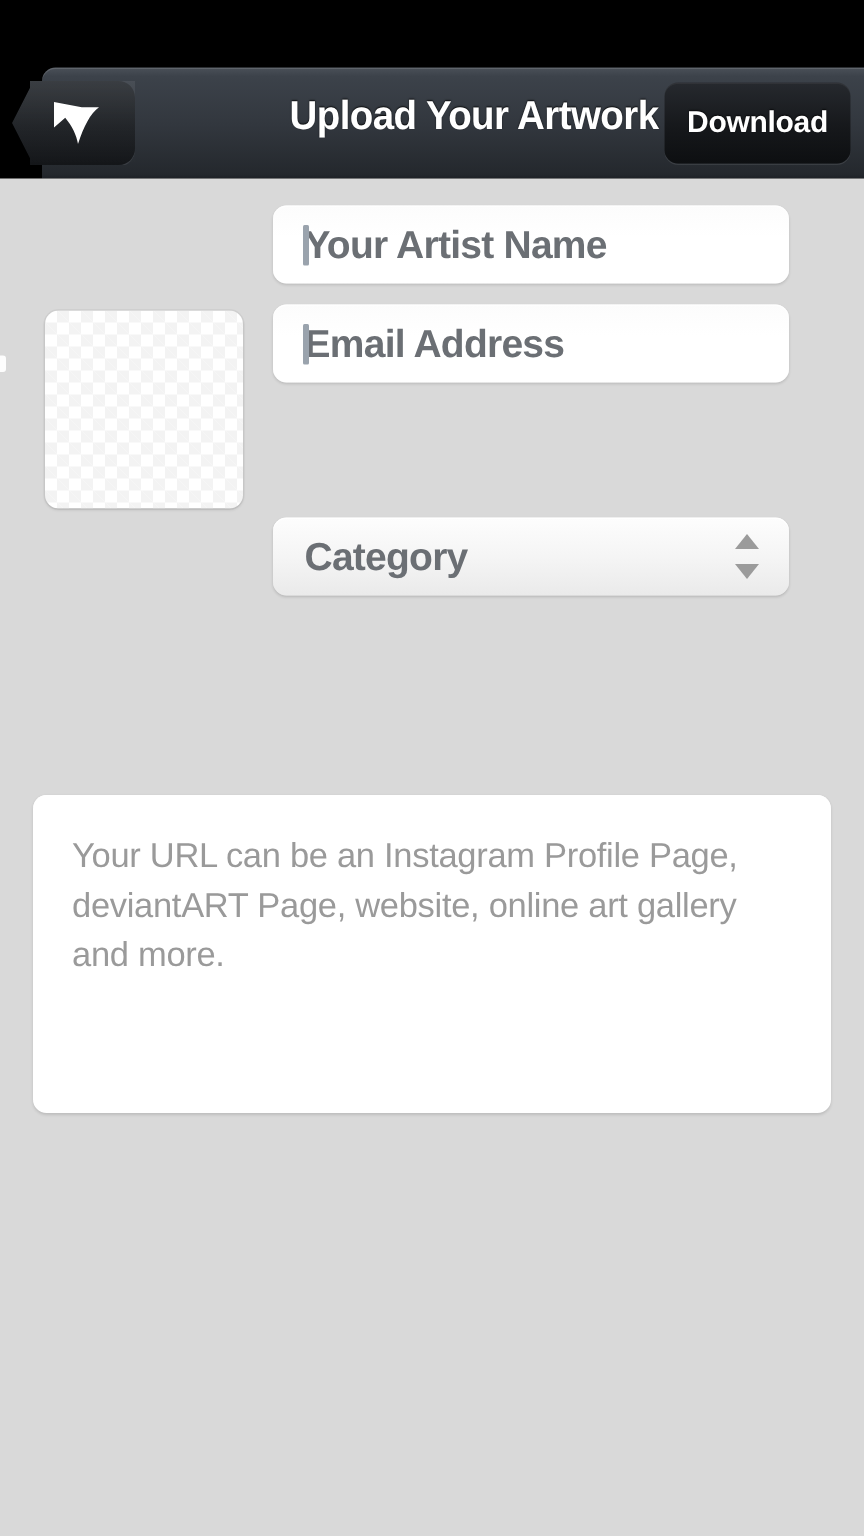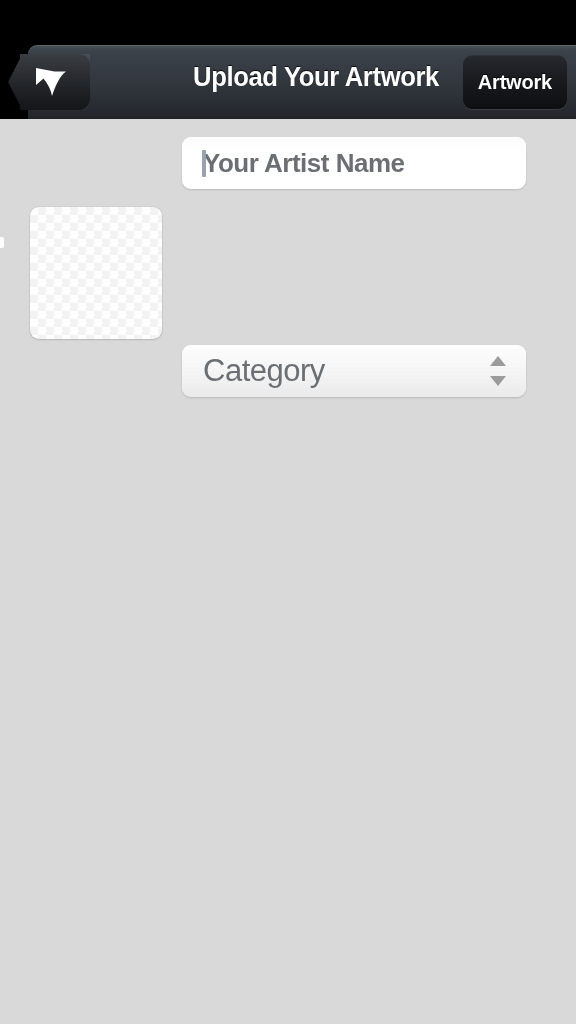--- a/index.html
+++ b/index.html
@@ -181,22 +181,22 @@
     height: 52px;
     background: linear-gradient(to bottom, #fdfdfd 0%, #f5f5f5 50%, #eaeaea 100%);
     border-radius: 9px;
     box-shadow: 0 1px 2px rgba(0,0,0,0.16), inset 0 1px 0 rgba(255,255,255,0.95);
     display: flex;
     align-items: center;
     justify-content: space-between;
     padding: 0 20px 0 21px;
   }
   #category-value {
-    font-size: 31px;
-    font-weight: normal;
+    font-size: 26px;
+    font-weight: bold;
     color: #6b6f74;
     letter-spacing: -0.5px;
   }
   #category-stepper-icon {
     width: 17px;
     height: 30px;
     display: flex;
     flex-direction: column;
     justify-content: space-between;
     align-items: center;
@@ -273,39 +273,46 @@
   <div id="navbar-title">Upload Your Artwork</div>
 </div>
 
 <div id="back-button">
   <svg id="back-arrow-icon" viewBox="0 0 34 32">
     <path d="M2 2 L2 19 L9.5 12.5 C14 18 17 24 18 30 C22 18 26 10 32 5.5 L20.5 5.5 Z" fill="#ffffff"></path>
   </svg>
 </div>
 
 <div id="download-button">
-  <span id="download-label">Artwork</span>
+  <span id="download-label">Download</span>
 </div>
 
 <div id="content">
 
   <div id="edge-sliver"></div>
 
   <div id="artwork-thumbnail"></div>
 
   <div class="field" id="field-artist-name">
     <div class="caret"></div>
     <span class="field-placeholder">Your Artist Name</span>
   </div>
 
+  <div class="field" id="field-email">
+    <div class="caret"></div>
+    <span class="field-placeholder">Email Address</span>
+  </div>
 
 
   <div id="field-category">
     <span id="category-value">Category</span>
     <span id="category-stepper-icon">
       <span class="stepper-arrow-up"></span>
       <span class="stepper-arrow-down"></span>
     </span>
   </div>
 
+  <div id="help-textarea">
+    <div id="help-text">Your URL can be an Instagram Profile Page, deviantART Page, website, online art gallery and more.</div>
+  </div>
 
 
 </div>
 
 </body></html>

